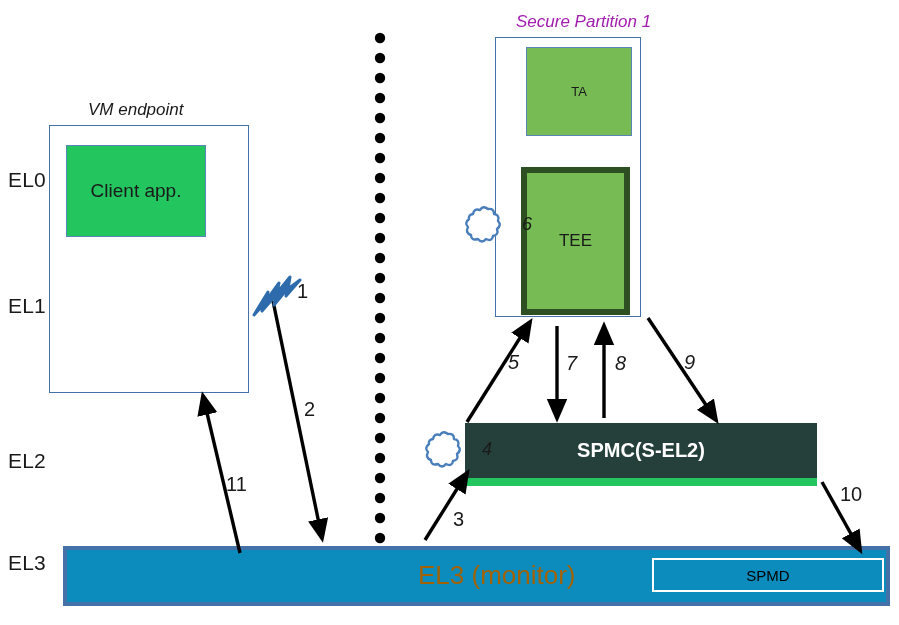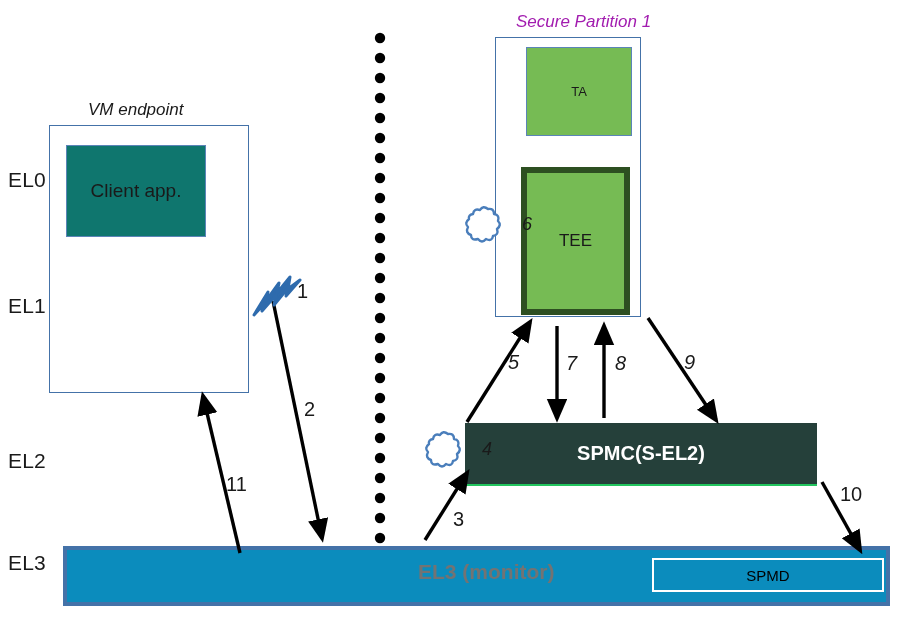--- a/index.html
+++ b/index.html
@@ -33,21 +33,21 @@
     font-style: italic;
     color: #1a1a1a;
     white-space: nowrap;
   }
   .vm-box {
     border: 1.5px solid #4472a8;
     background: #ffffff;
     box-sizing: border-box;
   }
   .client-app {
-    background: #0f766e;
+    background: #22c55e;
     border: 1.5px solid #5b84b8;
     box-sizing: border-box;
     display: flex;
     align-items: center;
     justify-content: center;
     font-size: 19px;
     color: #1a1a1a;
   }
   .kernel-outer {
     background: #000000;
@@ -98,41 +98,40 @@
     display: flex;
     align-items: center;
     justify-content: center;
     font-size: 17px;
     color: #1a1a1a;
   }
 
   
   .spmc-box {
     background: #25403a;
-    border-bottom: 2px solid #22c55e;
+    border-bottom: 8px solid #22c55e;
     box-sizing: border-box;
     display: flex;
     align-items: center;
     justify-content: center;
     font-size: 20px;
     font-weight: bold;
     color: #ffffff;
   }
 
   
   .el3-bar {
     background: #0b8cbd;
     border: 4px solid #4472a8;
     box-sizing: border-box;
   }
   .el3-text {
-    font-size: 21px;
-    color: #737373;
-    white-space: nowrap;
-    font-weight: bold;
+    font-size: 26px;
+    color: #a16207;
+    white-space: nowrap;
   }
   .spmd-box {
     border: 2px solid #ffffff;
     box-sizing: border-box;
     display: flex;
     align-items: center;
     justify-content: center;
     font-size: 15px;
     font-weight: normal;
     color: #000000;

